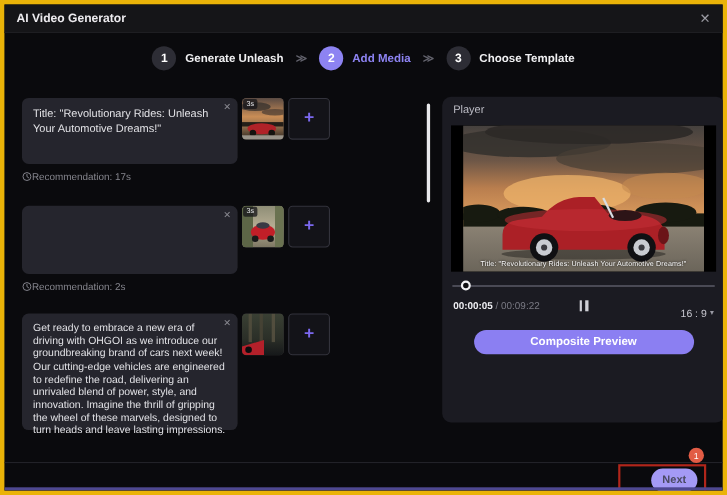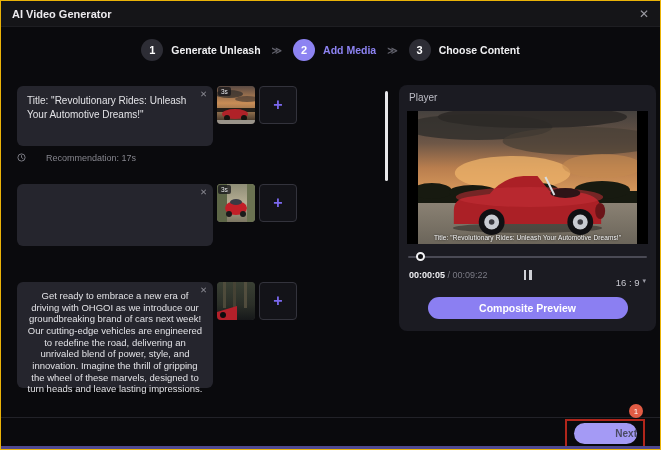--- a/index.html
+++ b/index.html
@@ -1,19 +1,19 @@
 <!DOCTYPE html>
 <html><head>
 <meta charset="utf-8">
 <style>
   * { margin:0; padding:0; box-sizing:border-box; }
   body { background:#2b2b2b; font-family:"Liberation Sans", sans-serif; }
   .window {
     position:relative; width:661px; height:450px; background:#0a0a0d;
-    border:1px solid #eab308; overflow:hidden;
+    border:4px solid #eab308; overflow:hidden;
   }
   
   .titlebar { position:absolute; top:0; left:0; right:0; height:26px; background:#151518;
     border-bottom:1px solid #1e1e22; display:flex; align-items:center; padding:0 11px; }
   .titlebar .title { color:#eceaee; font-size:11px; font-weight:bold; }
   .titlebar .close { margin-left:auto; color:#9a9aa2; font-size:12px; line-height:1; cursor:default; }
   
   .stepper { position:absolute; top:38px; left:0; right:0; display:flex; justify-content:center;
     align-items:center; gap:11px; }
   .step { display:flex; align-items:center; gap:8px; }
@@ -23,34 +23,34 @@
   .step-label { font-size:10.5px; font-weight:bold; color:#f0f0f2; }
   .step.active .step-label { color:#8d83f2; }
   .step-sep { color:#62626c; font-size:10px; font-weight:bold; }
   
   .card { position:absolute; left:16px; width:282px; }
   .card-row { display:flex; gap:4px; align-items:flex-start; }
   .card-box { position:relative; width:196px; background:#25252d; border-radius:6px; padding:8px 10px; }
   .c1 .card-box { height:60px; } .c2 .card-box { height:62px; } .c3 .card-box { height:106px; }
   .card-close { position:absolute; top:3px; right:6px; color:#8a8a92; font-size:8.5px; }
   .card-text { color:#e2e2e6; font-size:10px; line-height:1.4; display:block; }
-  .c3 .card-text { font-size:9.5px; line-height:1.23;text-align:center; }
+  .c3 .card-text { font-size:9.5px; line-height:1.23; }
   .thumb { position:relative; width:38px; height:38px; border-radius:4px; overflow:hidden; background:#333; flex:none; }
   .thumb svg { display:block; width:100%; height:100%; }
   .thumb-badge { position:absolute; top:1px; left:1px; background:rgba(20,20,24,.75); color:#e8e8ec;
     font-size:6.5px; padding:1px 3px; border-radius:2px; }
   .thumb-badge:empty { display:none; }
   .plus-box { width:38px; height:38px; border:1px solid #33333c; background:#131318; border-radius:4px;
     display:flex; align-items:center; justify-content:center; color:#7b68ee; font-size:16px; font-weight:bold; flex:none; }
-  .rec-line { margin-top:7px; display:flex; align-items:flex-start; gap:20px; color:#85858d; font-size:9px; }
+  .rec-line { margin-top:7px; display:flex; align-items:flex-start; gap:0; color:#85858d; font-size:9px; }
   .c1 { top:85px; } .c2 { top:183px; } .c3 { top:281px; }
   
   .scrollbar { position:absolute; left:384px; top:90px; width:3px; height:90px; background:#e9e9ec; border-radius:2px; }
   
-  .player { position:absolute; left:398px; top:84px; width:257px; height:246px; background:#1b1b22; border-radius:8px; }
+  .player { position:absolute; left:398px; top:84px; width:257px; height:296px; background:#1b1b22; border-radius:8px; }
   .player-label { position:absolute; top:7px; left:10px; color:#bdbdc6; font-size:10px; }
   .video { position:absolute; top:26px; left:8px; width:241px; height:133px; background:#000; }
   .video-img { position:absolute; top:0; bottom:0; left:11px; width:219px; }
   .video-img svg { display:block; width:100%; height:100%; }
   .caption { position:absolute; bottom:3px; left:0; right:0; text-align:center; color:#fafafa;
     font-size:6.5px; text-shadow:0 0 2px #000; letter-spacing:.1px; }
   .scrubber { position:absolute; top:167px; left:9px; right:9px; height:10px; }
   .scrub-track { position:absolute; top:4px; left:0; right:0; height:2px; background:#4a4a55; border-radius:1px; }
   .scrub-knob { position:absolute; top:0; left:8px; width:9px; height:9px; border-radius:50%;
     background:#0e0e12; border:2px solid #f2f2f5; }
@@ -64,23 +64,23 @@
   .ratio .chev { font-size:7px; color:#9a9aa4; }
   .composite { position:absolute; top:212px; left:50%; transform:translateX(-50%);
     width:200px; height:22px; background:#8b7ff2; border:none; border-radius:11px;
     color:#ffffff; font-size:10.5px; font-weight:bold; font-family:"Liberation Sans", sans-serif; }
   
   .footer-line { position:absolute; left:0; right:0; top:416px; border-top:1px solid #222228; }
   .back-btn { position:absolute; left:30px; top:421px; width:58px; height:22px; background:transparent;
     border:1px solid #5a5a62; border-radius:12px; color:#e4e4e8; font-size:10px;
     font-family:"Liberation Sans", sans-serif; }
   .next-annot { position:absolute; right:15px; top:418px; width:80px; height:30px; border:2px solid #b1261b; }
-  .next-btn { position:absolute; right:23px; top:422px; width:63px; height:21px; background:#a49af5;
+  .next-btn { position:absolute; right:23px; top:422px; width:42px; height:21px; background:#a49af5;
     border:none; border-radius:11px; color:#4a4a62; font-size:10px; font-weight:bold;
-    font-family:"Liberation Sans", sans-serif;text-align:right; }
+    font-family:"Liberation Sans", sans-serif; }
   .next-badge { position:absolute; right:17px; top:403px; width:14px; height:14px; border-radius:50%;
     background:#e25c45; color:#fff; font-size:8px; display:flex; align-items:center; justify-content:center; }
   .bottom-strip { position:absolute; left:0; right:0; bottom:0; height:3px; background:#4e4890; }
 </style>
 </head>
 <body>
 
 <div class="window">
 
   <div class="titlebar">
@@ -94,21 +94,21 @@
       <span class="step-label">Generate Unleash</span>
     </div>
     <span class="step-sep">≫</span>
     <div class="step active">
       <span class="step-circle">2</span>
       <span class="step-label">Add Media</span>
     </div>
     <span class="step-sep">≫</span>
     <div class="step">
       <span class="step-circle">3</span>
-      <span class="step-label">Choose Content</span>
+      <span class="step-label">Choose Template</span>
     </div>
   </div>
 
   <div class="card c1">
     <div class="card-row">
       <div class="card-box">
         <span class="card-close">✕</span>
         <span class="card-text">Title: "Revolutionary Rides: Unleash Your Automotive Dreams!"</span>
       </div>
       <div class="thumb">
@@ -165,20 +165,27 @@
           <ellipse cx="19" cy="24" rx="11" ry="7" fill="#c11f28"></ellipse>
           <ellipse cx="19" cy="18" rx="6" ry="3" fill="#3a3a44"></ellipse>
           <circle cx="12" cy="30" r="3" fill="#1a1a1a"></circle>
             <circle cx="26" cy="30" r="3" fill="#1a1a1a"></circle>
         </svg>
         <span class="thumb-badge">3s</span>
       </div>
       <div class="plus-box">
         <span>+</span>
       </div>
+    </div>
+    <div class="rec-line">
+      <svg width="9" height="9" viewBox="0 0 10 10">
+        <circle cx="5" cy="5" r="4" fill="none" stroke="#85858d" stroke-width="1"></circle>
+        <path d="M5 2.5 V5 L7 6.5" fill="none" stroke="#85858d" stroke-width="1"></path>
+      </svg>
+      <span>Recommendation: 2s</span>
     </div>
   </div>
 
   <div class="card c3">
     <div class="card-row">
       <div class="card-box">
         <span class="card-close">✕</span>
         <span class="card-text">Get ready to embrace a new era of driving with OHGOI as we introduce our groundbreaking brand of cars next week! Our cutting-edge vehicles are engineered to redefine the road, delivering an unrivaled blend of power, style, and innovation. Imagine the thrill of gripping the wheel of these marvels, designed to turn heads and leave lasting impressions.</span>
       </div>
       <div class="thumb">

